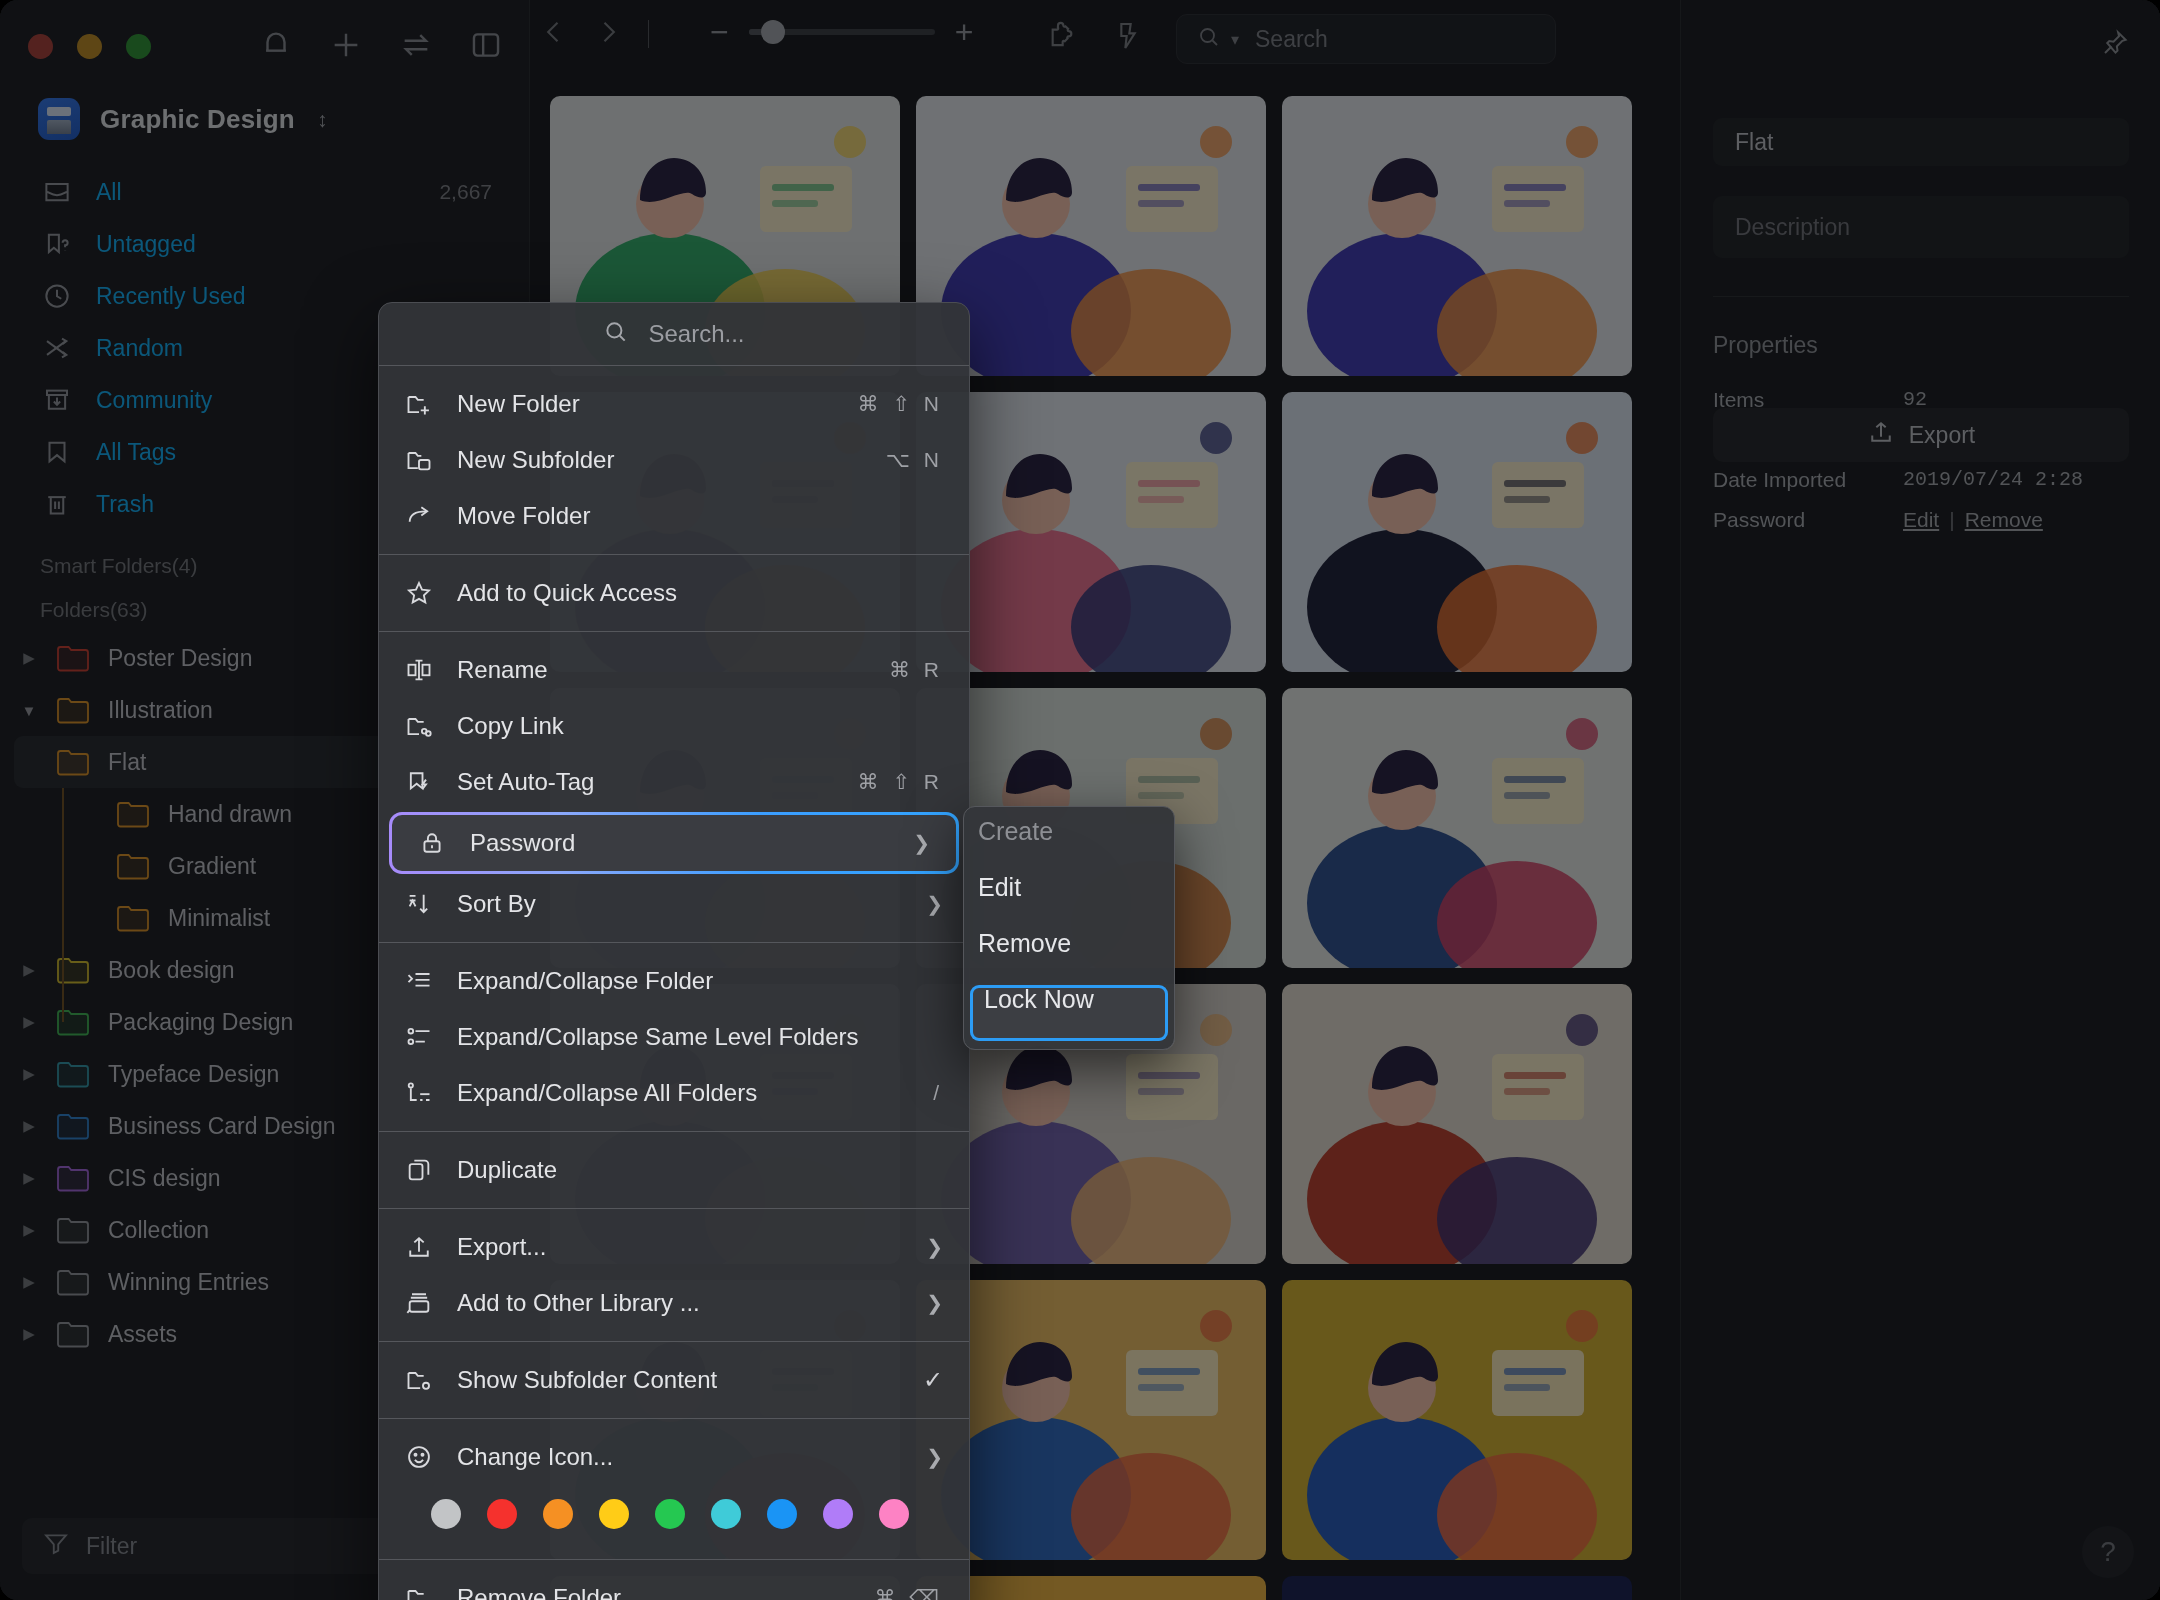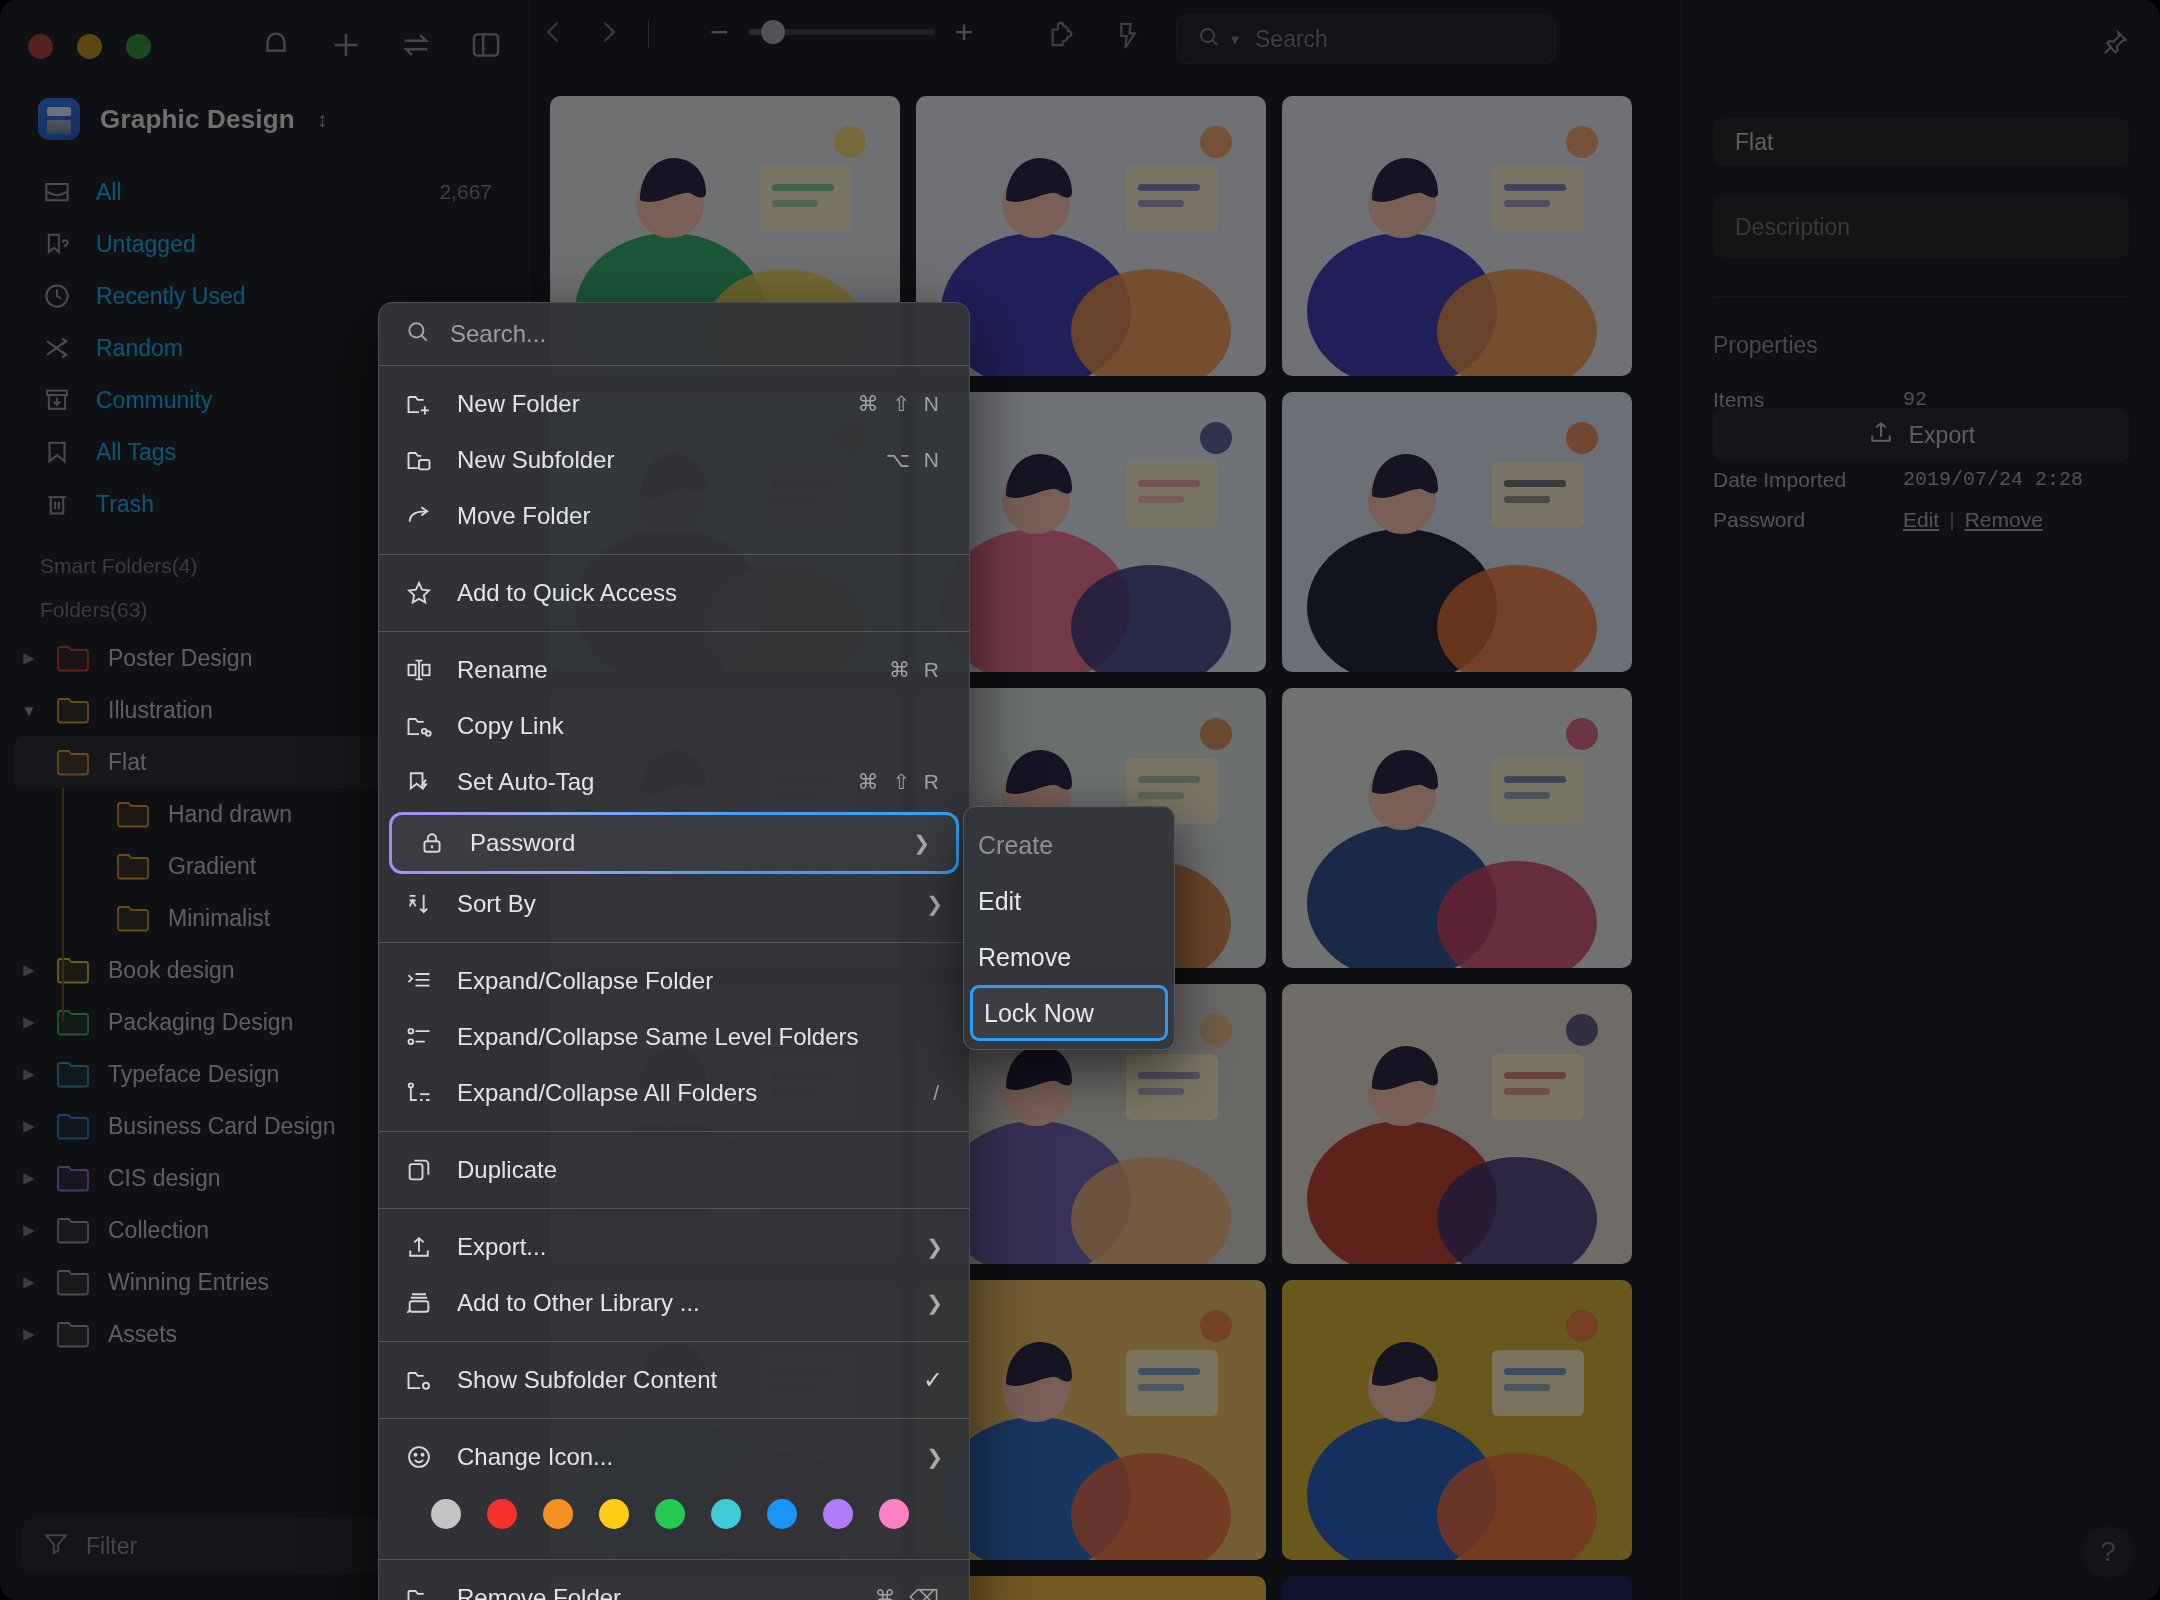--- a/index.html
+++ b/index.html
@@ -149,21 +149,21 @@
   #scrim { position:absolute; inset:0; background: rgba(8,9,12,0.50); }
 
   
   #ctxmenu {
     position:absolute; left: 378px; top: 302px; width: 592px;
     background: rgba(50,52,56,0.97);
     border: 1px solid #4b4d52; border-radius: 14px;
     box-shadow: 0 24px 70px rgba(0,0,0,.62);
     overflow: hidden;
   }
-  .cm-search { display:flex; align-items:center; gap:19px; height:62px; padding: 4px 26px; }
+  .cm-search { display:flex; align-items:center; gap:19px; height:62px; padding: 4px 26px; justify-content: center; }
   .cm-search svg { width:26px; height:26px; stroke:#a3a5aa; fill:none; stroke-width:1.8;}
   .cm-search .ph { color:#9b9da2; font-size:24px;}
   .cm-sep { height:1px; background:#55575c; }
   .cm-group { padding: 10px 0; }
   .cm-item {
     display:flex; align-items:center; height: 56px; padding: 0 26px; gap:22px; position:relative;
   }
   .cm-item .ic { width:30px; flex:none; display:flex; align-items:center; }
   .cm-item .ic svg { width:28px; height:28px; stroke:#d8d9dd; fill:none; stroke-width:1.6; }
   .cm-item .lb { color:#e3e4e7; font-size:24px; flex:1; white-space:nowrap; }
@@ -179,21 +179,21 @@
   .sw { width: 30px; height:30px; border-radius:50%; }
 
   
   #submenu {
     position:absolute; left: 963px; top: 806px; width: 212px;
     background: rgba(52,54,58,0.985);
     border:1px solid #55575c; border-radius: 12px;
     box-shadow: 0 18px 54px rgba(0,0,0,.6);
     padding: 10px 0 8px 0;
   }
-  .sm-item { height: 56px; display:flex; align-items:center; padding: 0 14px 0 14px; }
+  .sm-item { height: 56px; display:flex; align-items:flex-start; padding: 0 14px 0 14px; }
   .sm-item .lb { color:#e6e7ea; font-size:25px;}
   .sm-item.disabled .lb { color:#8d8f94; }
   .sm-item.hl {
     margin: 0 6px; border-radius: 9px; background:#3c3e43;
     box-shadow: 0 0 0 3px #2c9cf5 inset;
   }
 </style>
 </head>
 <body>
 

